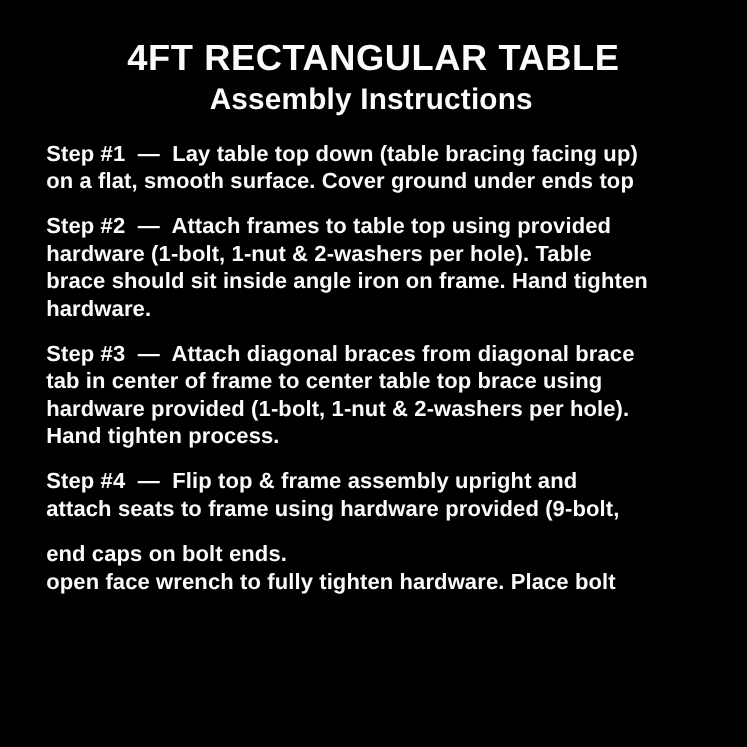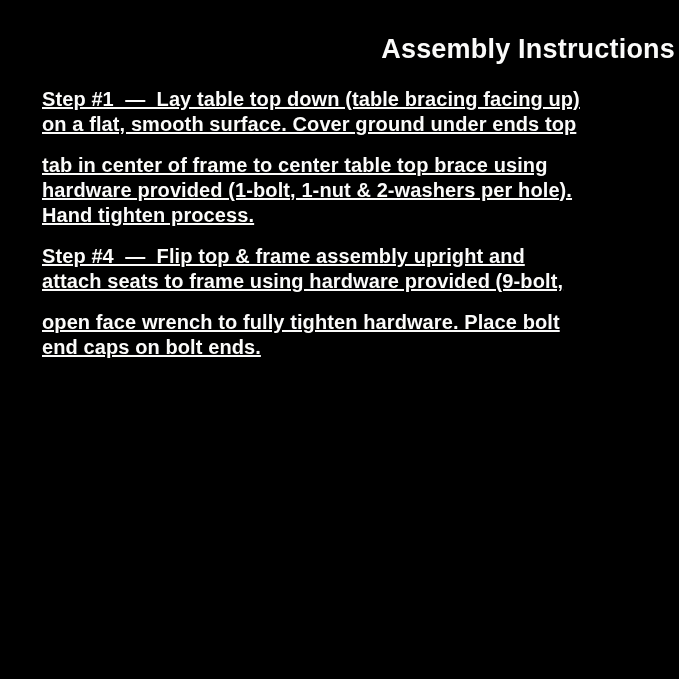--- a/index.html
+++ b/index.html
@@ -27,63 +27,69 @@
     margin: 0;
     font-size: 33px;
     line-height: 41px;
     letter-spacing: 0.5px;
   }
   .subtitle {
     margin: 1px 4px 0 0;
     font-size: 27px;
     line-height: 33px;
     letter-spacing: 0.2px;
-    text-align: right;
   }
   .steps {
     margin-top: 21px;
     padding-left: 42px;
     padding-right: 24px;
   }
   .step {
     margin: 0 0 16px 0;
-    text-decoration: underline;
   }
   .line {
     display: block;
     white-space: pre;
     font-size: 20px;
     line-height: 25px;
     letter-spacing: 0.1px;
   }
 </style>
 </head>
 <body>
 
 <div class="poster">
   <div class="header">
+    <h1 class="title">4FT RECTANGULAR TABLE</h1>
     <h2 class="subtitle">Assembly Instructions</h2>
   </div>
 
   <div class="steps">
     <p class="step">
       <span class="line">Step #1  —  Lay table top down (table bracing facing up)</span>
       <span class="line">on a flat, smooth surface. Cover ground under ends top</span>
     </p>
 
+    <p class="step">
+      <span class="line">Step #2  —  Attach frames to table top using provided</span>
+      <span class="line">hardware (1-bolt, 1-nut &amp; 2-washers per hole). Table</span>
+      <span class="line">brace should sit inside angle iron on frame. Hand tighten</span>
+      <span class="line">hardware.</span>
+    </p>
 
     <p class="step">
+      <span class="line">Step #3  —  Attach diagonal braces from diagonal brace</span>
       <span class="line">tab in center of frame to center table top brace using</span>
       <span class="line">hardware provided (1-bolt, 1-nut &amp; 2-washers per hole).</span>
       <span class="line">Hand tighten process.</span>
     </p>
 
     <p class="step">
       <span class="line">Step #4  —  Flip top &amp; frame assembly upright and</span>
       <span class="line">attach seats to frame using hardware provided (9-bolt,</span>
     </p>
 
     <p class="step">
+      <span class="line">end caps on bolt ends.</span>
       <span class="line">open face wrench to fully tighten hardware. Place bolt</span>
-      <span class="line">end caps on bolt ends.</span>
     </p>
   </div>
 </div>
 
 </body></html>

